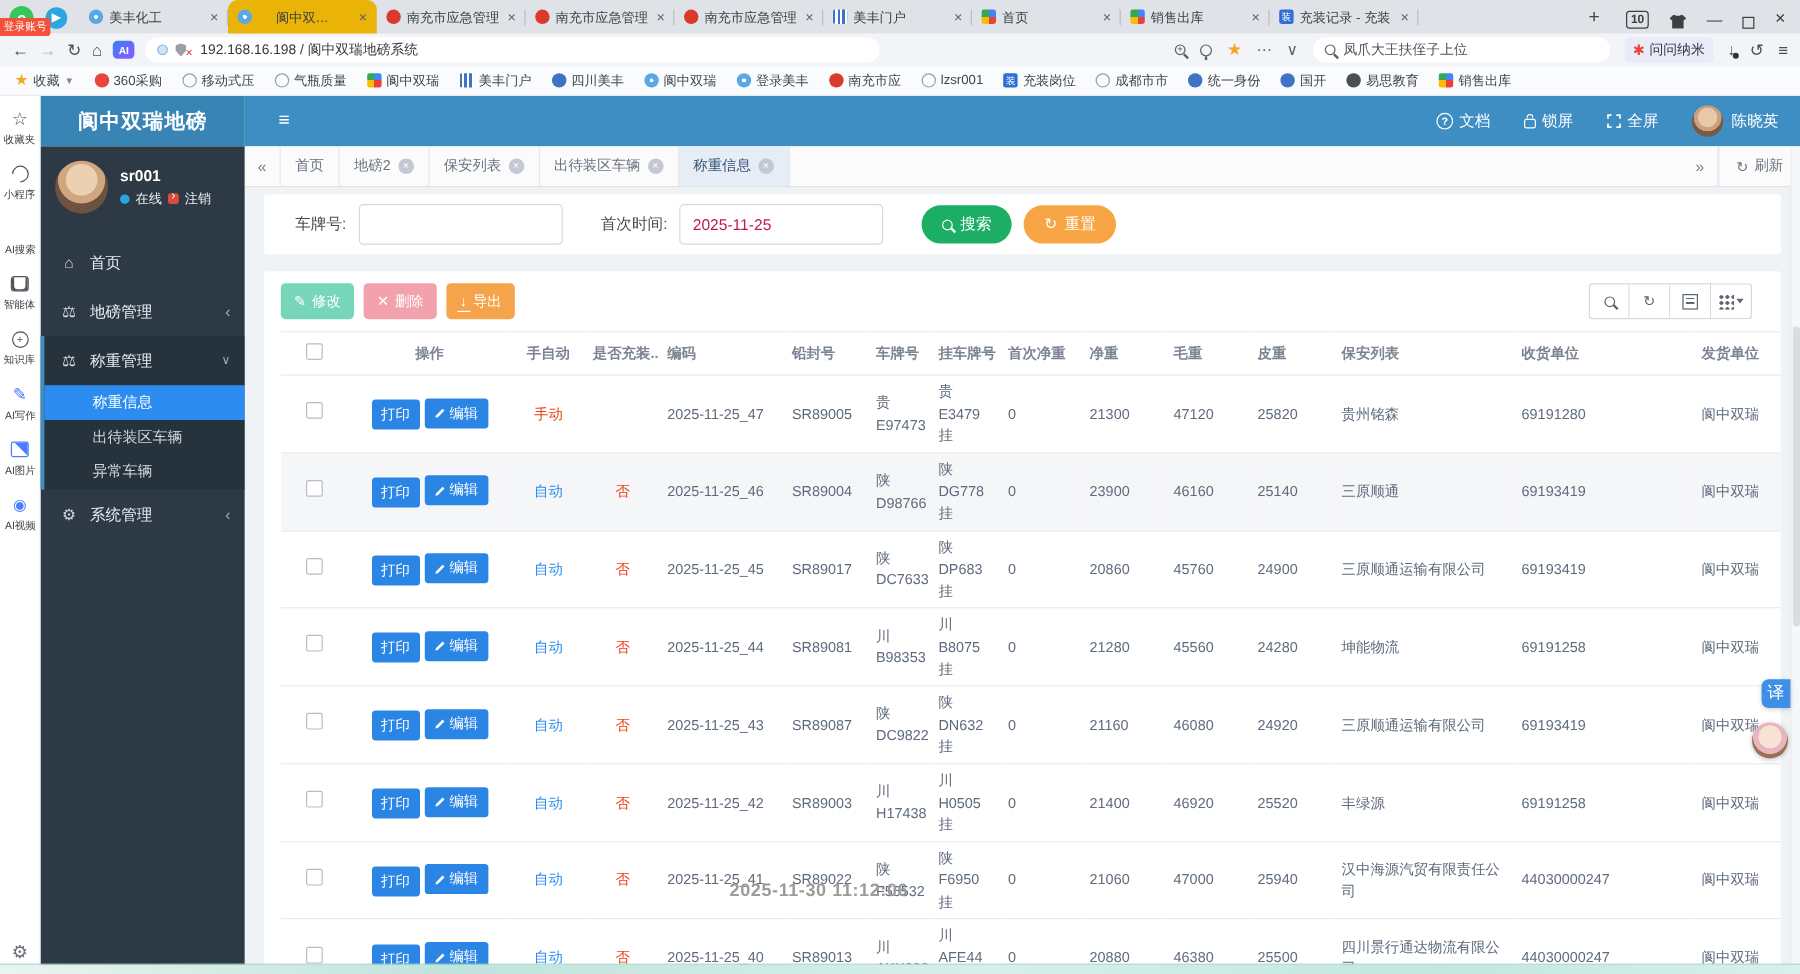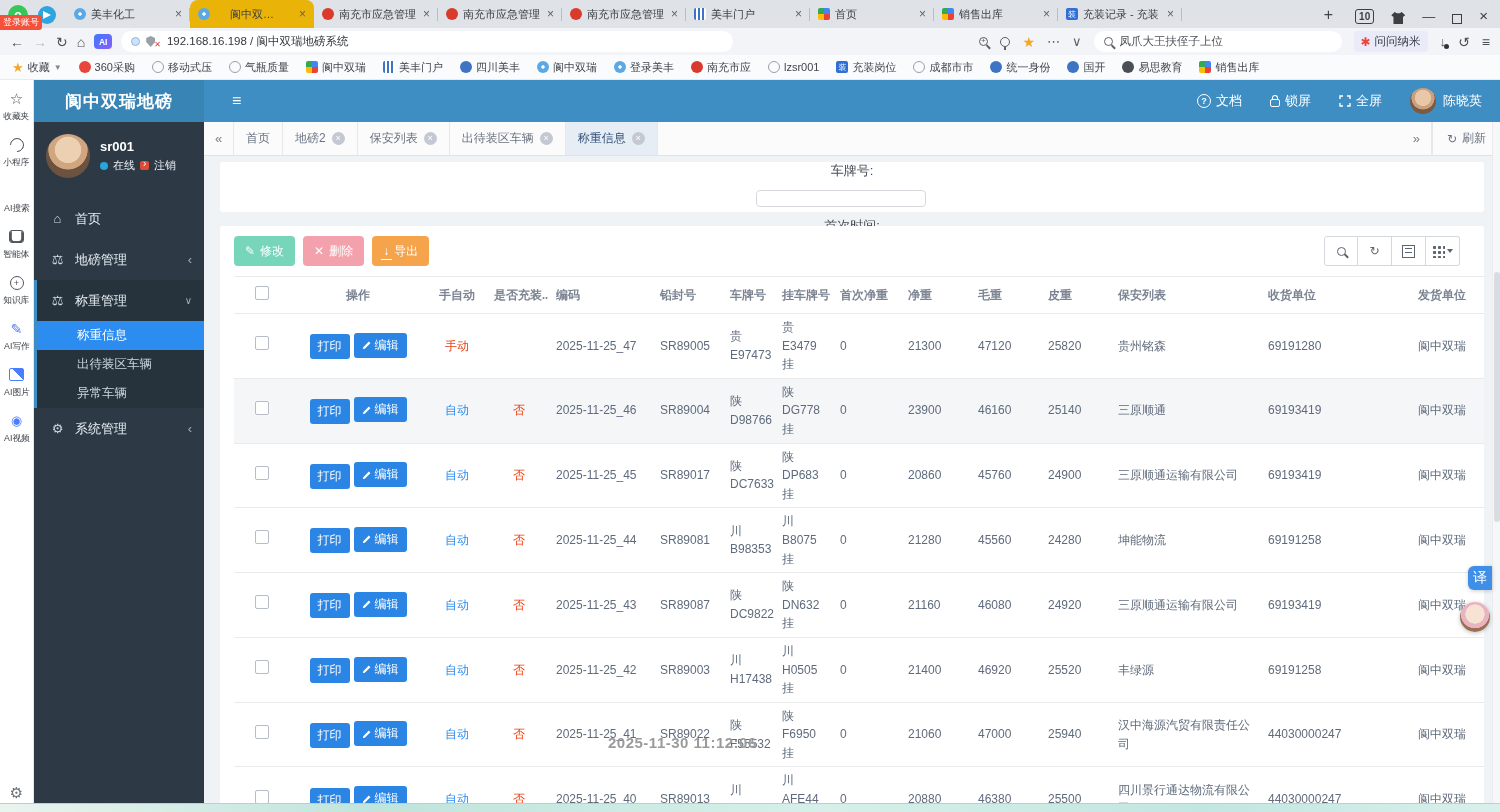--- a/index.html
+++ b/index.html
@@ -157,24 +157,24 @@
   .arrbox { width:30px; display:flex; align-items:center; justify-content:center;
     border-right:1px solid #e6e8ec; color:#7a8088; font-size:13px; }
   .ptab { display:flex; align-items:center; gap:6px; padding:0 12px; border-right:1px solid #e6e8ec; }
   .ptab.active { background:#e7edf4; color:#35537c; font-weight:500; }
   .pclose { width:13px; height:13px; border-radius:50%; background:#c3c8d2; color:#fff; font-size:9px;
     display:flex; align-items:center; justify-content:center; line-height:1; }
   .ptabs-right { margin-left:auto; display:flex; align-items:stretch; }
   .refresh-btn { display:flex; align-items:center; gap:5px; padding:0 14px; border-left:1px solid #e6e8ec; }
 
   .filter-card { margin:6px 16px 0; height:50px; background:#fff; border-radius:3px;
-    display:flex; align-items:center; padding:0 26px; gap:10px;flex-direction:column; }
+    display:flex; align-items:center; padding:0 26px; gap:10px; }
   .flabel { font-size:13px; color:#464c56; }
   .finput { width:170px; height:34px; border:1px solid #d5d9de; border-radius:4px; padding:0 10px;
-    font-size:13px; color:#000000; background:#fff; outline:none; margin-right:22px;
+    font-size:13px; color:#be185d; background:#fff; outline:none; margin-right:22px;
     font-family:"Liberation Sans","DejaVu Sans",sans-serif; }
   .pillbtn { height:32px; border:none; border-radius:16px; color:#fff; font-size:13px; padding:4px 17px;
     display:flex; align-items:center; gap:6px; font-family:inherit; }
   .pillbtn.green { background:#1dae66; }
   .pillbtn.orange { background:#f7a544; }
 
   .table-card { margin:14px 16px 0; background:#fff; border-radius:3px; height:616px;
     padding:10px 0 0 14px; overflow:hidden; position:relative; }
   .toolbar { display:flex; align-items:center; padding-right:24px; margin-bottom:10px; }
   .tbtn { height:30px; border:none; border-radius:4px; color:#fff; font-size:12px; padding:0 11px;
@@ -190,21 +190,21 @@
   .icon-list { width:13px; height:13px; border:1px solid #5c6570; position:relative; }
   .icon-list::before { content:""; position:absolute; inset:2px;
     background:repeating-linear-gradient(180deg,#5c6570 0 1px,transparent 1px 4px); }
   .icon-grid9 { width:13px; height:13px;
     background:radial-gradient(circle,#5c6570 1.4px,transparent 1.5px); background-size:5px 5px; }
   .caret-dn { width:0; height:0; border-left:3.5px solid transparent; border-right:3.5px solid transparent;
     border-top:4px solid #5c6570; }
 
   table { border-collapse:collapse; table-layout:fixed; width:1250px; }
   th { font-size:12px; color:#7c8493; font-weight:bold; text-align:left; padding:9px 6px;
-    border-top:1px solid #e8eaec; border-bottom:1px solid #e8eaec; white-space:nowrap; overflow:hidden;font-family:Liberation Serif, serif; }
+    border-top:1px solid #e8eaec; border-bottom:1px solid #e8eaec; white-space:nowrap; overflow:hidden; }
   td { font-size:12px; color:#5f6b7c; padding:4px 6px; border-bottom:1px solid #e8eaec;
     vertical-align:middle; line-height:1.55; overflow:hidden; }
   tbody tr { height:62px; }
   tbody tr:nth-child(2) { background:#f5f6f8; }
   .col-cb { width:56px; } .col-ops { width:136px; } .col-mode { width:62px; } .col-fill { width:62px; }
   .col-code { width:104px; } .col-seal { width:70px; } .col-plate { width:52px; } .col-trail { width:58px; }
   .col-fn { width:68px; } .col-net { width:70px; } .col-gross { width:70px; } .col-tare { width:70px; }
   .col-tr { width:150px; } .col-rc { width:150px; }
   th.cen, td.cen { text-align:center; }
   .cb { width:14px; height:14px; border:1px solid #b6bdc8; border-radius:2px; background:#fff;

